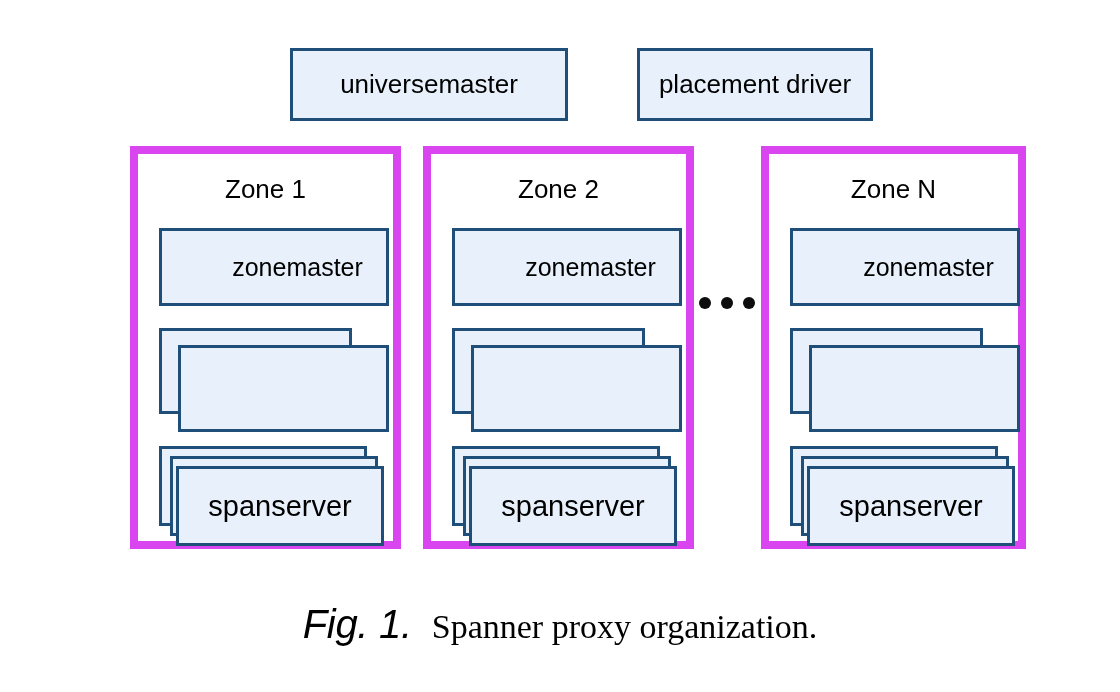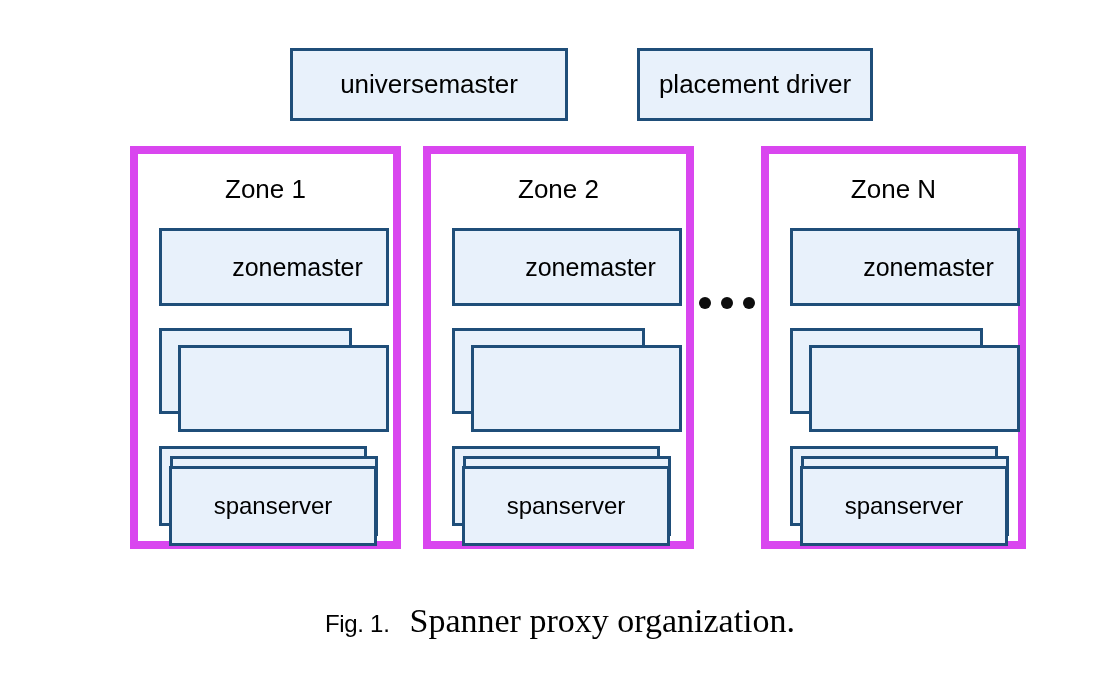--- a/index.html
+++ b/index.html
@@ -88,22 +88,22 @@
     top: 0;
   }
   
   .stack-proxy .layer-0 { left: 0px;  top: 0px;  width: 193px; height: 86px; }
   .stack-proxy .layer-1 { left: 19px; top: 17px; width: 211px; height: 87px;
                           font-size: 25px; }
 
   
   .stack-span .layer-0 { left: 0px;  top: 0px;  width: 208px; height: 80px; }
   .stack-span .layer-1 { left: 11px; top: 10px; width: 208px; height: 80px; }
-  .stack-span .layer-2 { left: 10px; top: 20px; width: 208px; height: 80px;
-                         font-size: 24px; }
+  .stack-span .layer-2 { left: 17px; top: 20px; width: 208px; height: 80px;
+                         font-size: 29px; }
 
   .stack .layer-0, .stack .layer-1 { color: transparent; }
 
   
   #zone-ellipsis {
     position: absolute;
     left: 699px;
     top: 293px;
     width: 56px;
     height: 20px;
@@ -123,22 +123,23 @@
     position: absolute;
     left: 0;
     top: 602px;
     width: 1120px;
     text-align: center;
     color: #000000;
     white-space: nowrap;
   }
   #caption .fig-label {
     font-family: "Liberation Sans", sans-serif;
-    font-size: 24px;
+    font-size: 40px;
     letter-spacing: -0.3px;
+    font-style: italic;
   }
   #caption .fig-title {
     font-family: "Liberation Serif", serif;
     font-size: 34px;
     margin-left: 20px;
   }
 </style>
 </head>
 <body>
 

